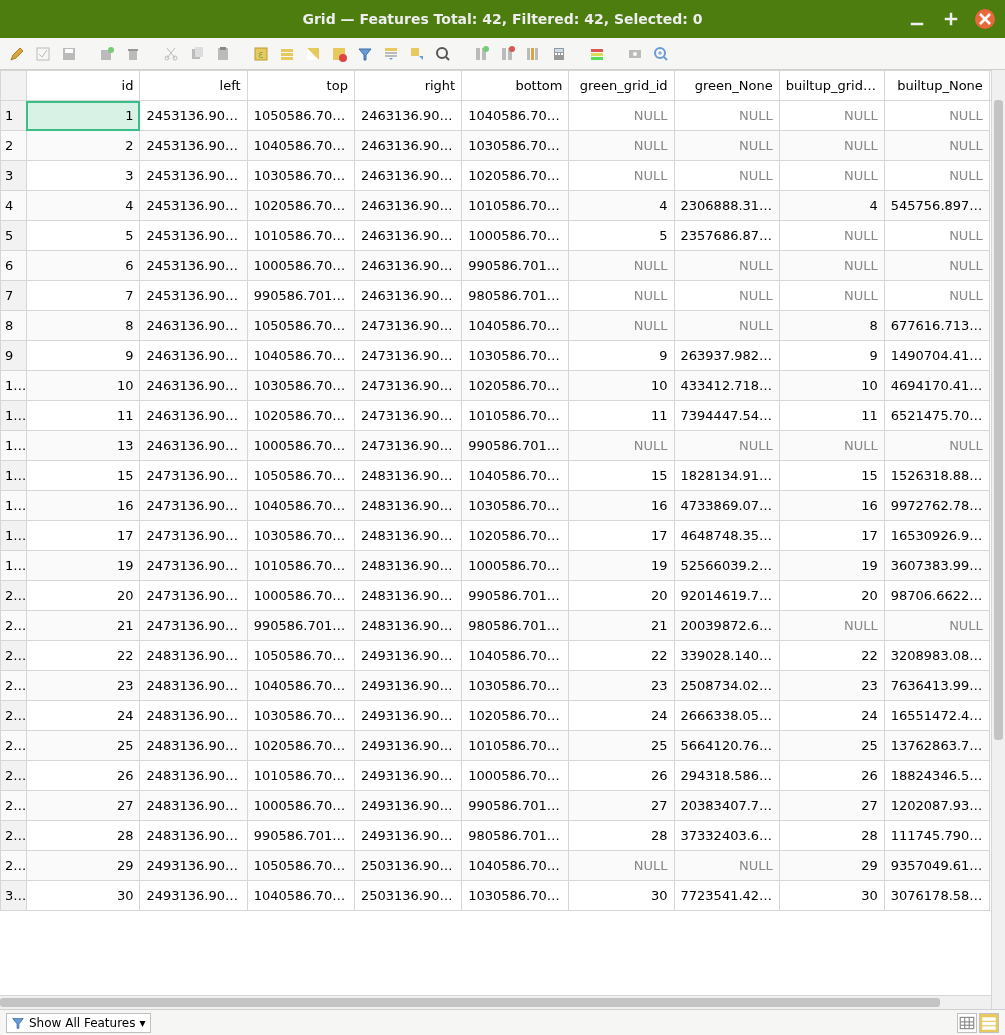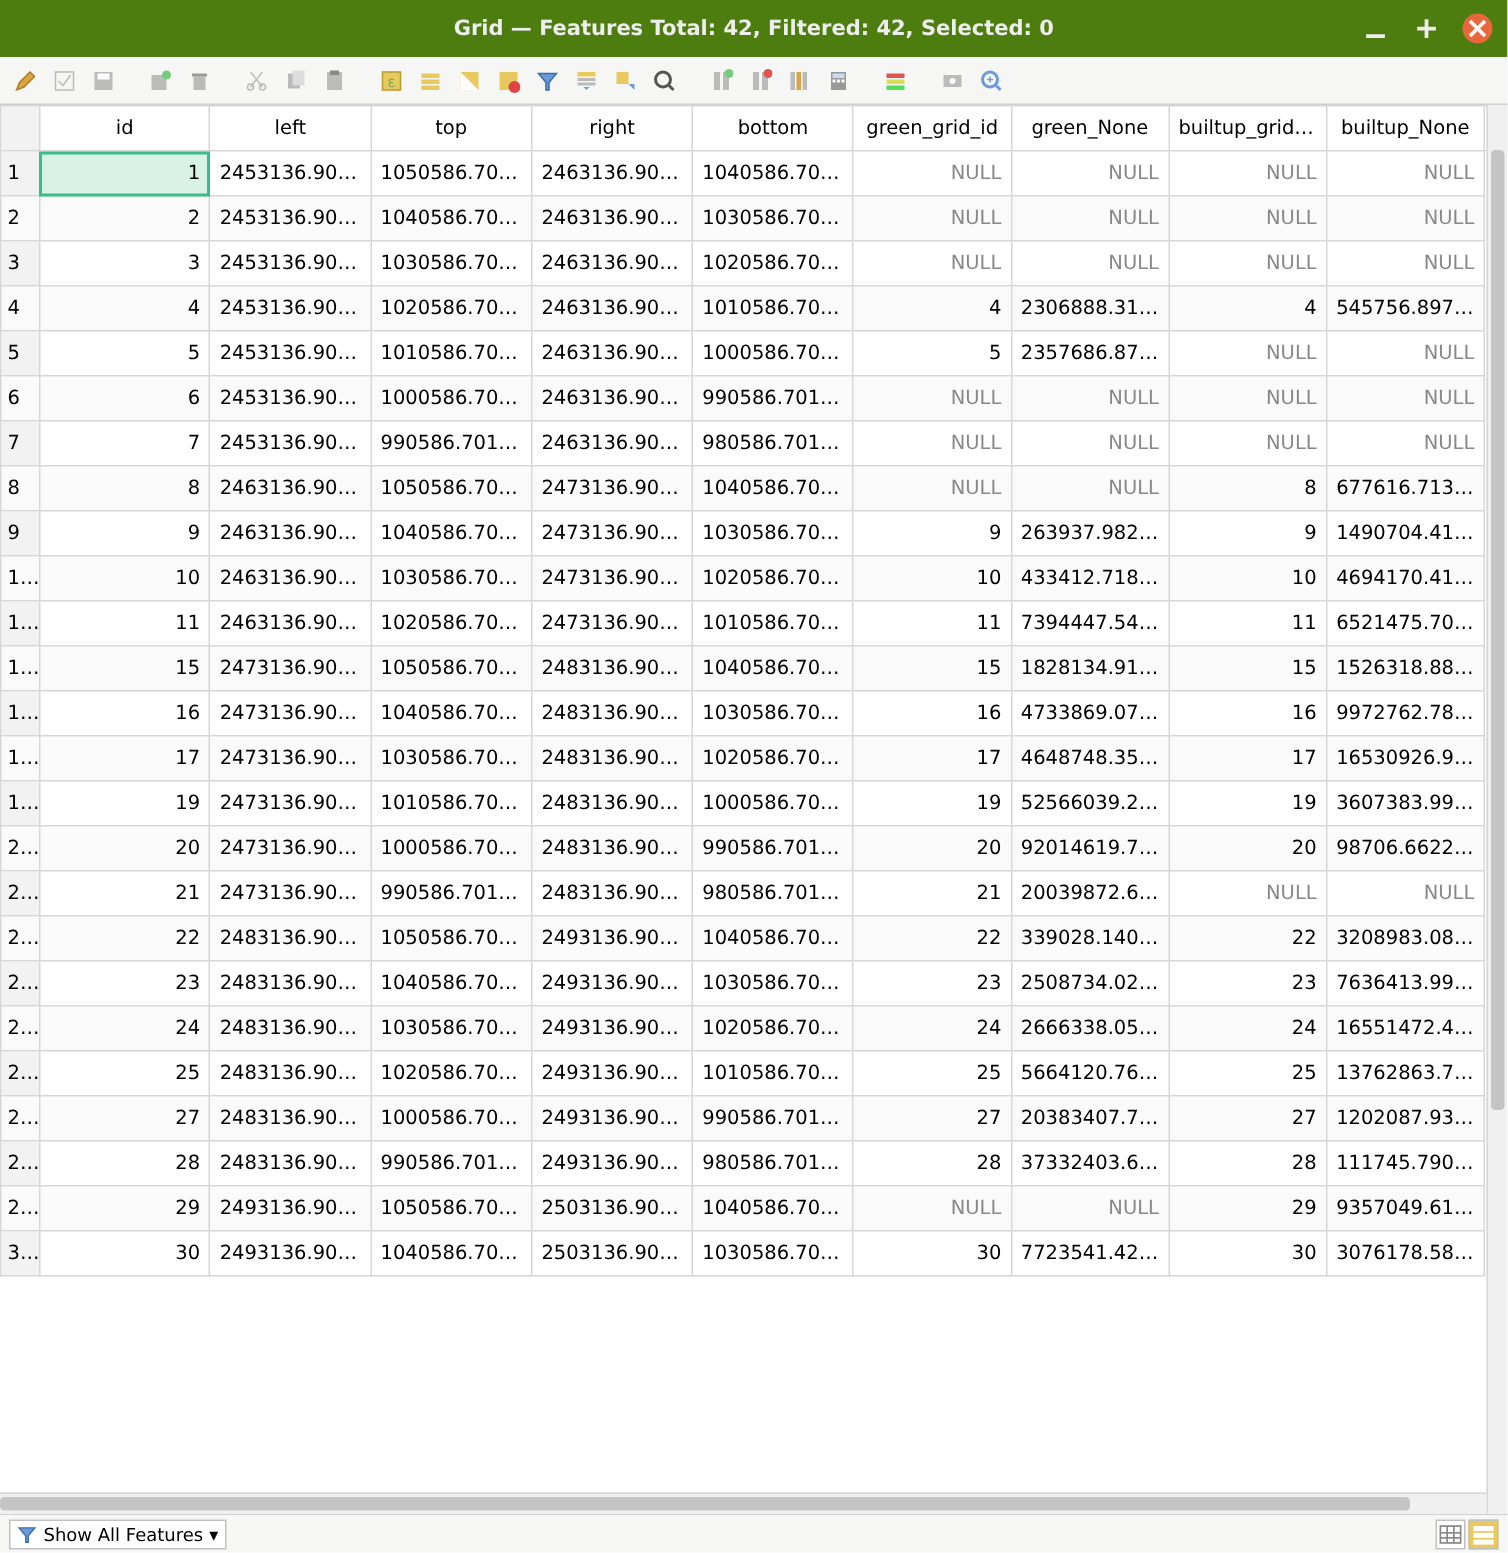--- a/index.html
+++ b/index.html
@@ -10,21 +10,21 @@
   .titlebar .buttons { position: absolute; right: 10px; top: 0; height: 100%; display: flex; align-items: center; gap: 14px; }
   .titlebar .btn { width: 20px; height: 20px; display: flex; align-items: center; justify-content: center; color: #eee; font-weight: 700; border-radius: 50%; }
   .titlebar .btn.close { background: #e9673c; color: #fff; }
   .toolbar { height: 32px; background: #f6f6f5; border-bottom: 1px solid #d0d0d0; display: flex; align-items: center; padding: 0 6px; gap: 4px; }
   .toolbar .tb-icon { width: 22px; height: 22px; display: flex; align-items: center; justify-content: center; }
   .toolbar .tb-icon svg { width: 16px; height: 16px; }
   .toolbar .sep { width: 8px; }
   .table-wrap { flex: 1; overflow: hidden; position: relative; background: #fff; }
   table { border-collapse: collapse; width: 100%; table-layout: fixed; }
   th, td { border: 1px solid #d6d6d6; height: 30px; padding: 0 6px; overflow: hidden; text-overflow: ellipsis; white-space: nowrap; font-size: 13px; }
-  thead th { background: #fff; font-weight: 400; text-align: center; font-size: 13px; }
+  thead th { background: #fff; font-weight: 400; text-align: right; font-size: 13px; }
   thead th.rowhead { background: #f2f2f2; width: 24px; }
   tbody th { background: #f2f2f2; text-align: left; font-weight: 400; width: 24px; padding-left: 4px; }
   tbody tr:nth-child(even) td, tbody tr:nth-child(even) th { background: #fafafa; }
   tbody tr:nth-child(odd) th { background: #f2f2f2; }
   td.num { text-align: right; }
   td.str { text-align: left; }
   td.null { text-align: right; color: #888; }
   td.selected { background: #d9f2e6 !important; outline: 2px solid #3bbd87; outline-offset: -2px; }
   .scrollbar-v { position: absolute; right: 0; top: 0; bottom: 0; width: 14px; background: #f0f0f0; border-left: 1px solid #d6d6d6; }
   .scrollbar-v .thumb { position: absolute; left: 2px; right: 2px; background: #c4c4c4; border-radius: 3px; }
@@ -397,20 +397,33 @@
             <td class="str">1020586.70…</td>
             <td class="str">2473136.90…</td>
             <td class="str">1010586.70…</td>
             <td class="num">11</td>
             <td class="str">7394447.54…</td>
             <td class="num">11</td>
             <td class="str">6521475.70…</td>
             <td style="border: none;"></td>
           </tr>
           <tr>
+            <th>13</th>
+            <td class="num">13</td>
+            <td class="str">2463136.90…</td>
+            <td class="str">1000586.70…</td>
+            <td class="str">2473136.90…</td>
+            <td class="str">990586.701…</td>
+            <td class="null">NULL</td>
+            <td class="null">NULL</td>
+            <td class="null">NULL</td>
+            <td class="null">NULL</td>
+            <td style="border: none;"></td>
+          </tr>
+          <tr>
             <th>15</th>
             <td class="num">15</td>
             <td class="str">2473136.90…</td>
             <td class="str">1050586.70…</td>
             <td class="str">2483136.90…</td>
             <td class="str">1040586.70…</td>
             <td class="num">15</td>
             <td class="str">1828134.91…</td>
             <td class="num">15</td>
             <td class="str">1526318.88…</td>
@@ -524,20 +537,33 @@
             <th>25</th>
             <td class="num">25</td>
             <td class="str">2483136.90…</td>
             <td class="str">1020586.70…</td>
             <td class="str">2493136.90…</td>
             <td class="str">1010586.70…</td>
             <td class="num">25</td>
             <td class="str">5664120.76…</td>
             <td class="num">25</td>
             <td class="str">13762863.7…</td>
+            <td style="border: none;"></td>
+          </tr>
+          <tr>
+            <th>26</th>
+            <td class="num">26</td>
+            <td class="str">2483136.90…</td>
+            <td class="str">1010586.70…</td>
+            <td class="str">2493136.90…</td>
+            <td class="str">1000586.70…</td>
+            <td class="num">26</td>
+            <td class="str">294318.586…</td>
+            <td class="num">26</td>
+            <td class="str">18824346.5…</td>
             <td style="border: none;"></td>
           </tr>
           <tr>
             <th>27</th>
             <td class="num">27</td>
             <td class="str">2483136.90…</td>
             <td class="str">1000586.70…</td>
             <td class="str">2493136.90…</td>
             <td class="str">990586.701…</td>
             <td class="num">27</td>

